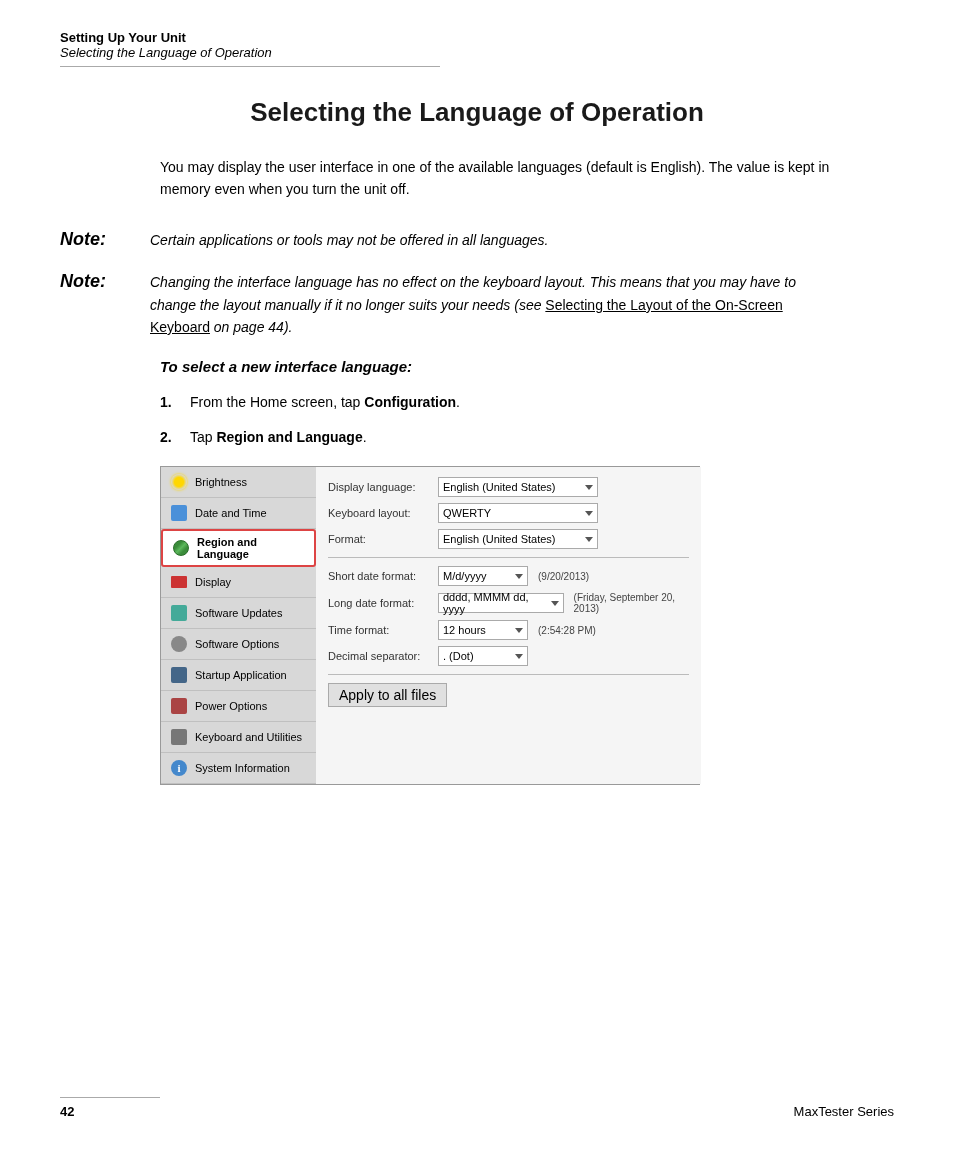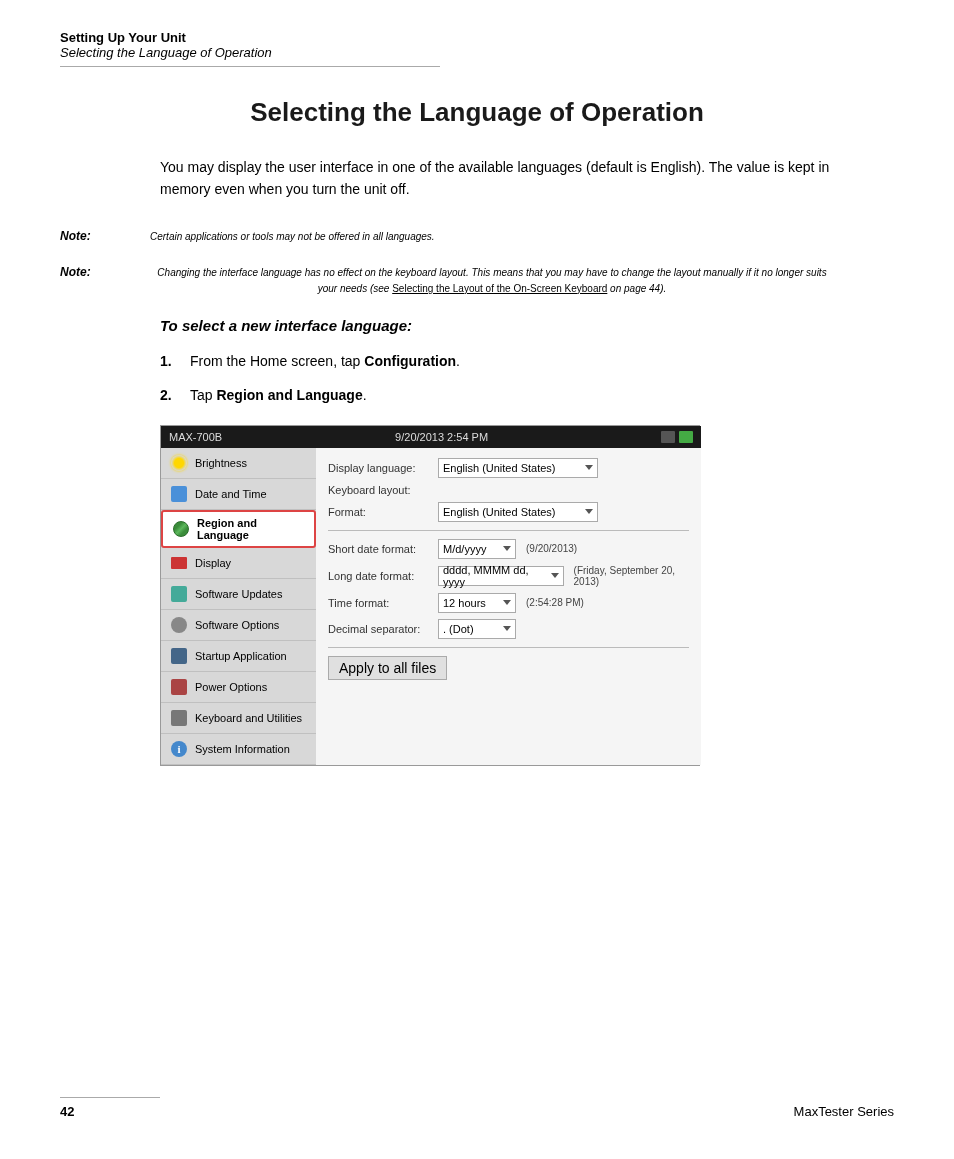--- a/index.html
+++ b/index.html
@@ -66,31 +66,30 @@
     
     .note-block {
       display: flex;
       margin-bottom: 20px;
       margin-right: 60px;
     }
     .note-label {
       font-family: Arial, sans-serif;
       font-weight: bold;
       font-style: italic;
-      font-size: 12px;
+      font-size: 18px;
       min-width: 90px;
       color: #000;
     }
     .note-text {
       font-family: Arial, sans-serif;
       font-style: italic;
-      font-size: 10px;
+      font-size: 14px;
       line-height: 1.6;
       color: #000;
-      text-align: center;
     }
     .note-text a, .note-text .link-text {
       text-decoration: underline;
       color: #000;
       font-style: normal;
     }
 
     
     .procedure-heading {
       font-family: Arial, sans-serif;
@@ -294,21 +293,21 @@
       font-size: 11px;
       padding: 2px 4px;
       display: flex;
       align-items: center;
       justify-content: space-between;
       cursor: pointer;
       font-family: Arial, sans-serif;
       height: 20px;
     }
     .select-box-wide { width: 160px; }
-    .select-box-medium { width: 78px; }
+    .select-box-medium { width: 90px; }
     .select-arrow {
       width: 0; height: 0;
       border-left: 4px solid transparent;
       border-right: 4px solid transparent;
       border-top: 5px solid #555;
       margin-left: 4px;
       flex-shrink: 0;
     }
     .form-hint {
       font-size: 10px;
@@ -391,28 +390,20 @@
   <div class="step-item">
     <div class="step-num">2.</div>
     <div class="step-text">
       <span>Tap </span><strong>Region and Language</strong><span>.</span>
     </div>
   </div>
 
   <div class="screenshot-container">
     <div class="device-ui">
 
-      <div class="title-bar">
-        <span class="title-bar-left">MAX-700B</span>
-        <span class="title-bar-center">9/20/2013  2:54 PM</span>
-        <div class="title-bar-right">
-          <span class="title-bar-icon"></span>
-          <span class="title-bar-icon green"></span>
-        </div>
-      </div>
 
       <div class="ui-content">
 
         <div class="sidebar">
 
           <div class="sidebar-item">
             <div class="sidebar-icon">
               <div class="icon-brightness"></div>
             </div>
             <span>Brightness</span>
@@ -489,20 +480,26 @@
             <div class="form-control">
               <div class="select-box select-box-wide">
                 <span>English (United States)</span>
                 <div class="select-arrow"></div>
               </div>
             </div>
           </div>
 
           <div class="form-row">
             <div class="form-label">Keyboard layout:</div>
+            <div class="form-control">
+              <div class="select-box select-box-wide">
+                <span>QWERTY</span>
+                <div class="select-arrow"></div>
+              </div>
+            </div>
           </div>
 
           <div class="form-row">
             <div class="form-label">Format:</div>
             <div class="form-control">
               <div class="select-box select-box-wide">
                 <span>English (United States)</span>
                 <div class="select-arrow"></div>
               </div>
             </div>

